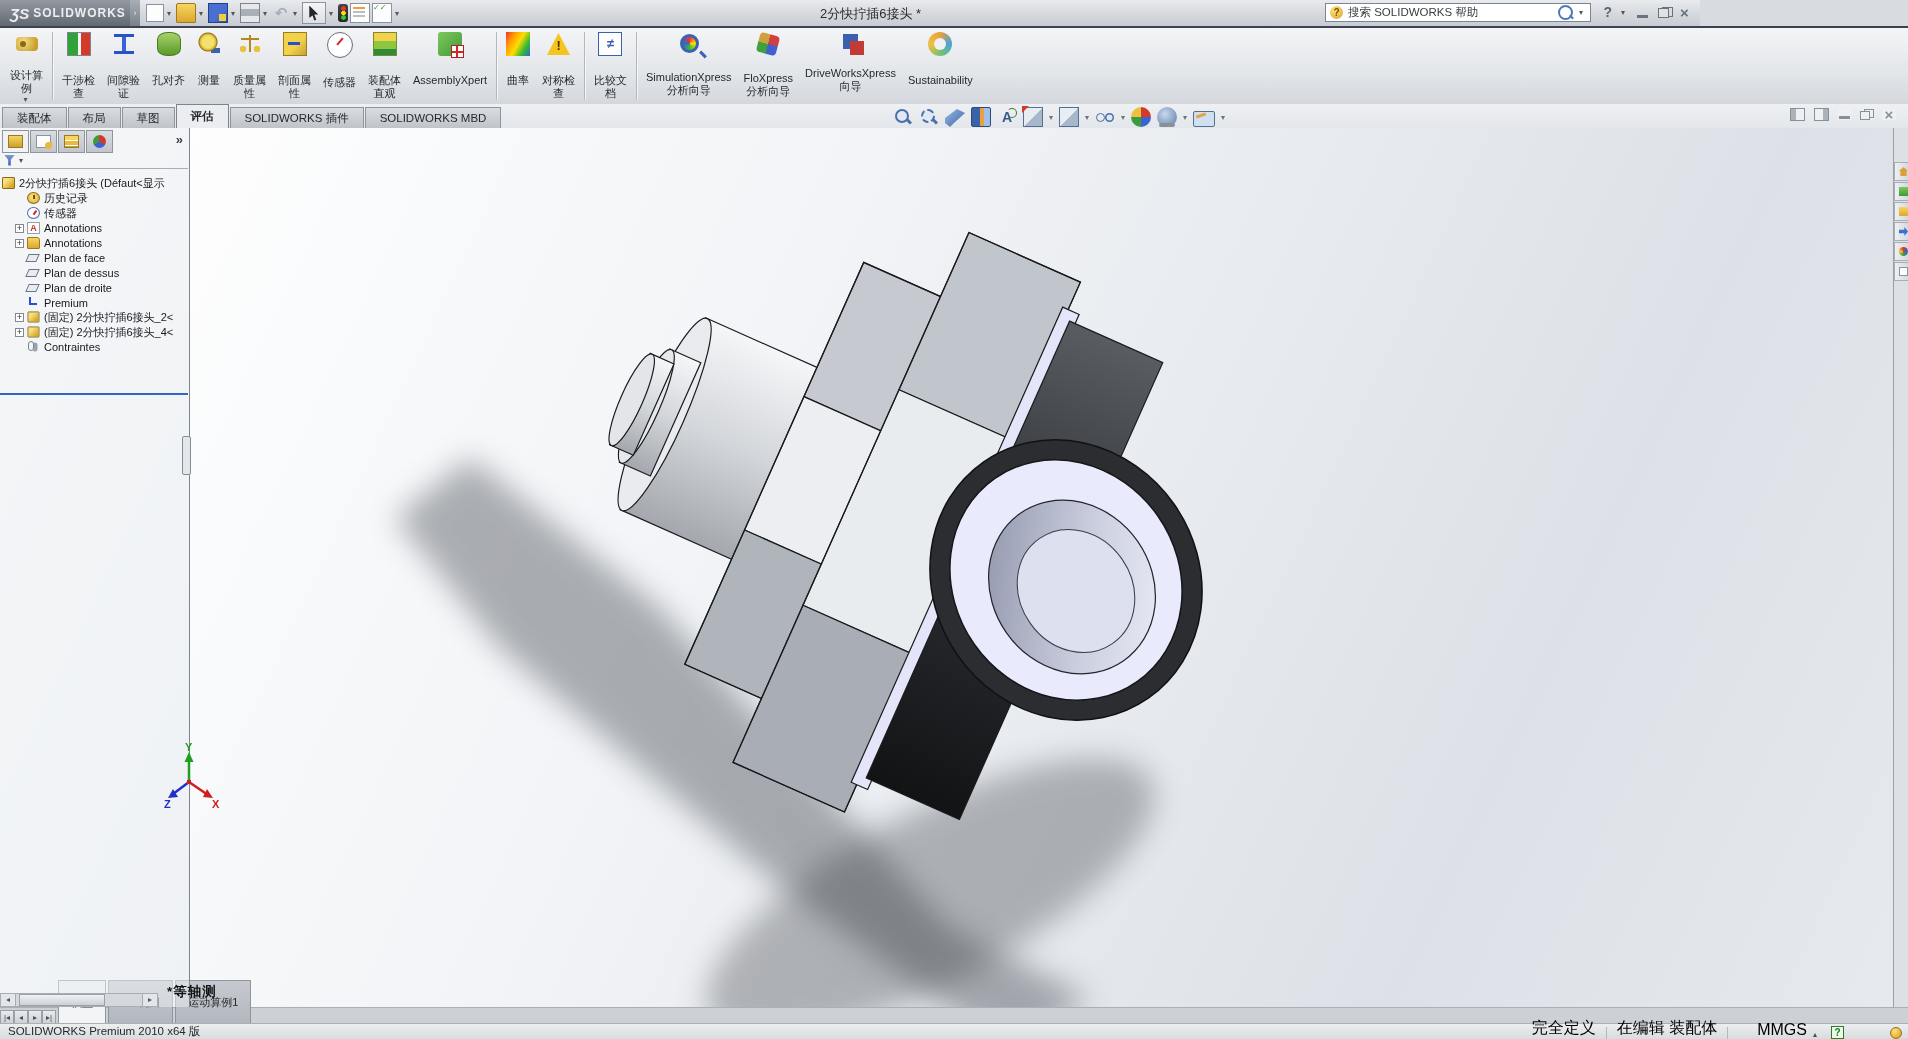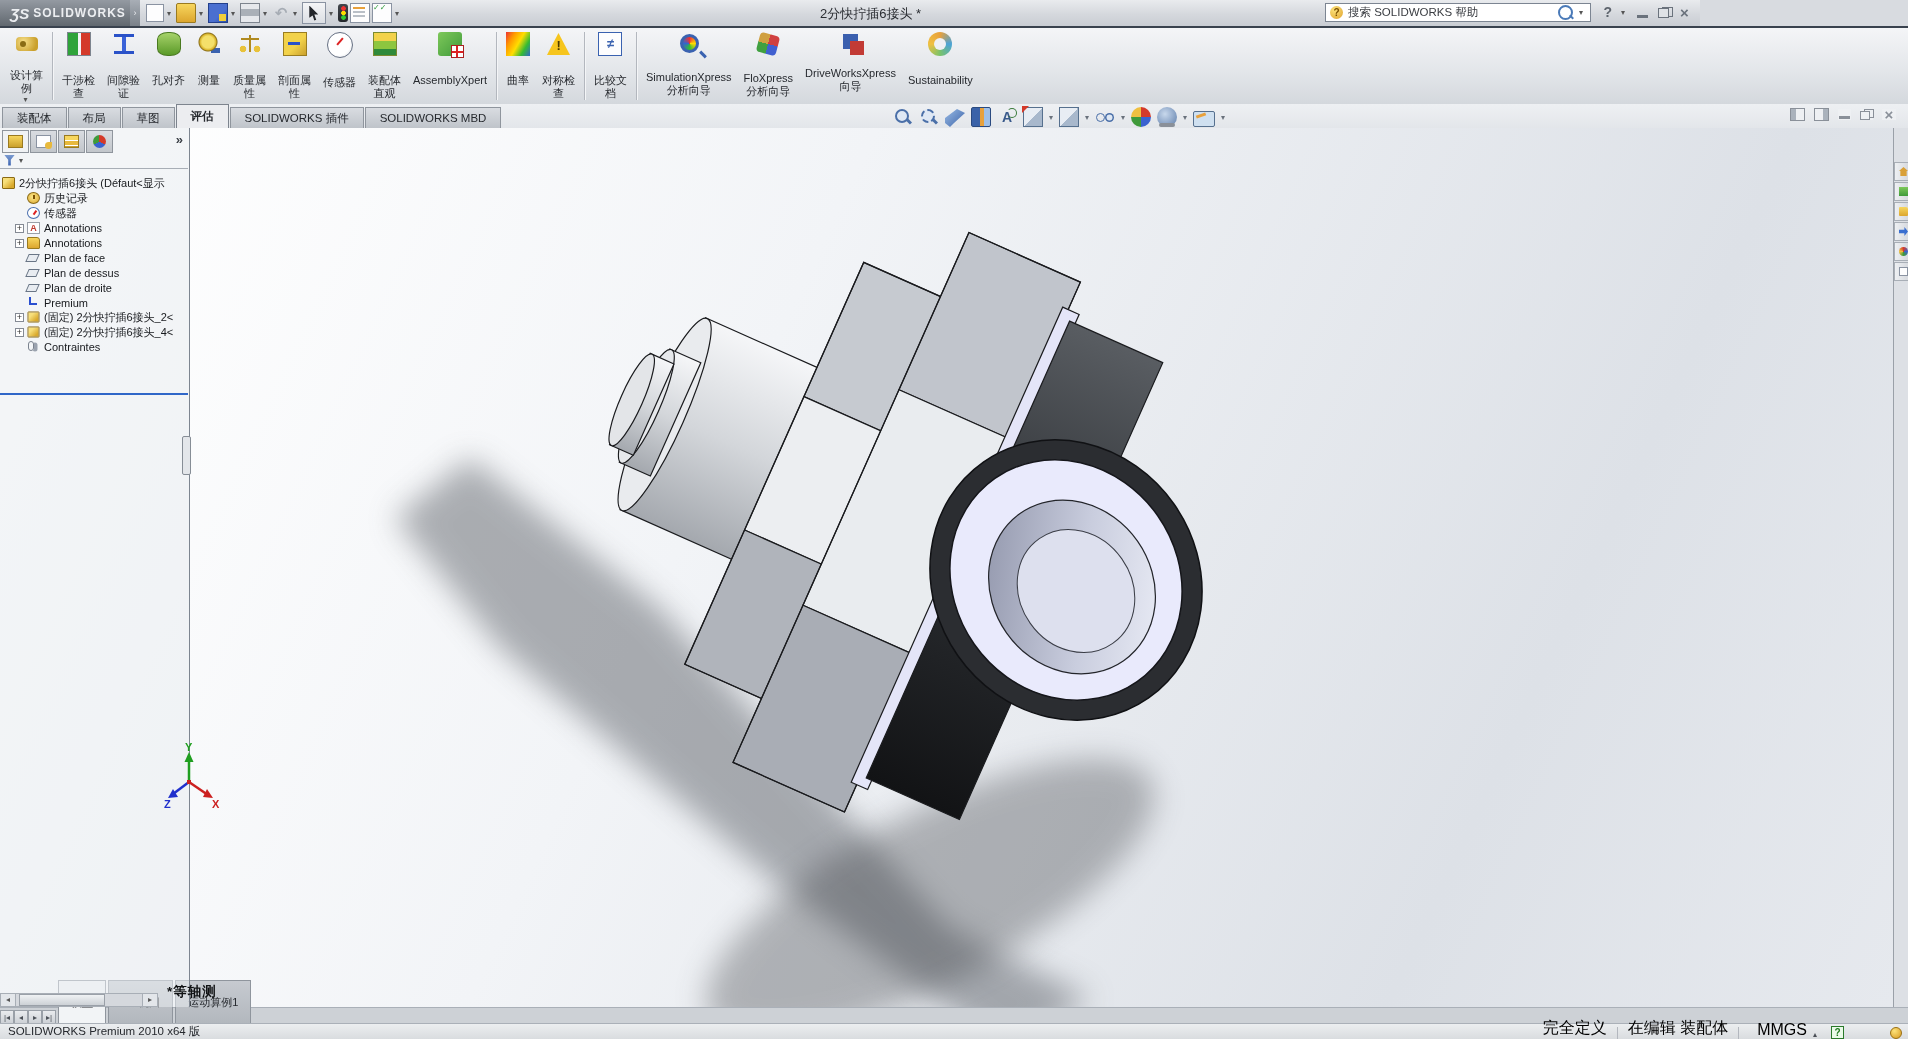--- a/index.html
+++ b/index.html
@@ -575,17 +575,17 @@
 </div>
 
 <div id="statusbar" class="abs">
   <span class="prod">SOLIDWORKS Premium 2010 x64 版</span>
 </div>
 <div id="sright" class="abs">
   <span>完全定义</span>
   <span class="ssep"></span>
   <span>在编辑 装配体</span>
   <span class="ssep"></span>
-  <span style="margin-left:8px">MMGS</span>
+  <span style="margin-left:19px">MMGS</span>
   <span class="up8">▴</span>
   <span class="shelp">?</span>
   <span class="scoin" style="margin-left:46px"></span>
 </div>
 
 </body></html>

